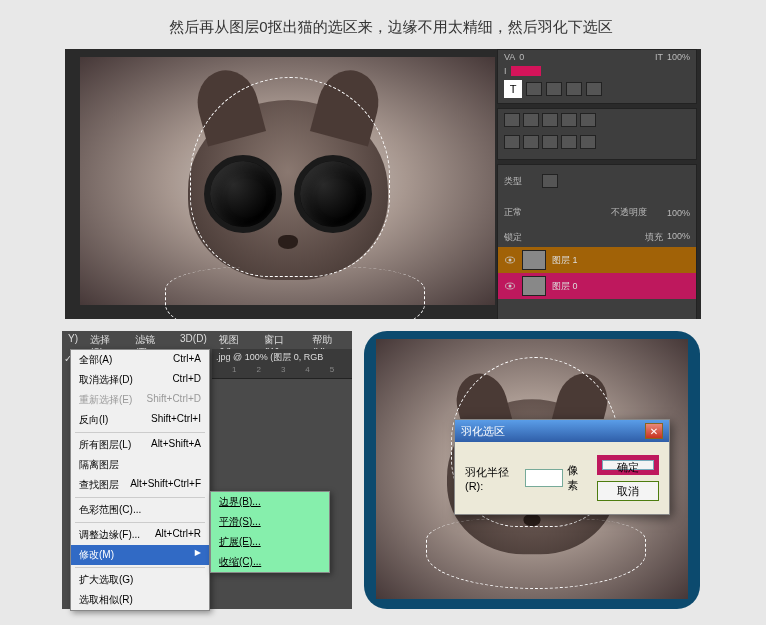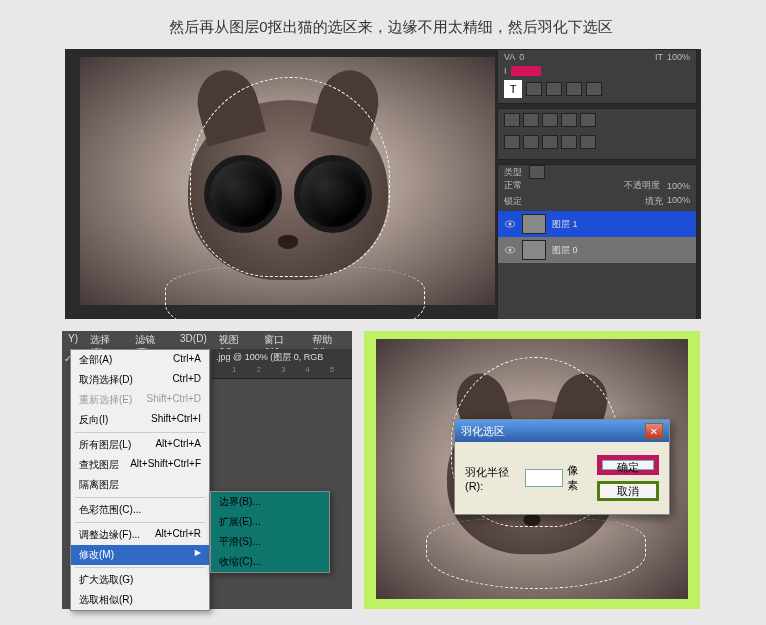--- a/index.html
+++ b/index.html
@@ -26,65 +26,65 @@
     .right-panels { position: absolute; right: 4px; top: 0; width: 200px; height: 100%; }
     .panel { background: #3e3e3e; border: 1px solid #222; margin-bottom: 4px; }
     .panel-a { height: 55px; }
     .panel-b { height: 52px; }
     .panel-c { height: 160px; }
     .panel-row { display: flex; align-items: center; padding: 2px 6px; color: #bbb; font-size: 9px; gap: 4px; }
     .char-preview { width: 18px; height: 18px; background: #fff; color: #000; display: inline-flex; align-items: center; justify-content: center; font-size: 11px; }
     .swatch-red { width: 30px; height: 10px; background: #d4145a; }
     .panel-icons { display: flex; gap: 3px; padding: 4px 6px; }
     .mini-icon { width: 16px; height: 14px; background: #555; border: 1px solid #222; }
-    .layer-row { display: flex; align-items: center; padding: 3px 6px; gap: 6px; background: #1d4ed8; color: #ddd; font-size: 9px; }
-    .layer-row.active { background: #737373; }
+    .layer-row { display: flex; align-items: center; padding: 3px 6px; gap: 6px; background: #a16207; color: #ddd; font-size: 9px; }
+    .layer-row.active { background: #be185d; }
     .layer-thumb { width: 24px; height: 20px; background: #888; border: 1px solid #222; }
     .eye-icon { width: 12px; height: 12px; }
     .eye-icon svg { width: 100%; height: 100%; }
-    .opacity-bar { display: flex; gap: 7px; padding: 0 6px; color: #bbb; font-size: 9px; align-items: center; }
+    .opacity-bar { display: flex; gap: 20px; padding: 9px 6px; color: #bbb; font-size: 9px; align-items: center; }
     .lock-row { display: flex; gap: 4px; padding: 3px 6px; color: #bbb; font-size: 9px; }
     
     
     .bottom-row { display: flex; gap: 12px; padding: 0 62px; }
     
     
     .menu-shot { width: 290px; height: 278px; background: #4a4a4a; position: relative; }
     .menu-bar { display: flex; background: #4a4a4a; padding: 0; height: 18px; }
     .menu-bar-item { padding: 2px 6px; color: #ddd; font-size: 10px; }
     .tab-strip { padding: 2px 4px; color: #ddd; font-size: 9px; background: #3a3a3a; }
     .ruler { height: 14px; background: #3a3a3a; border-bottom: 1px solid #222; display: flex; color: #888; font-size: 8px; padding-left: 20px; gap: 20px; }
     .menu-dropdown { position: absolute; left: 8px; top: 18px; width: 140px; background: #f0f0f0; border: 1px solid #888; box-shadow: 2px 2px 6px rgba(0,0,0,0.4); z-index: 10; }
     .menu-item { display: flex; justify-content: space-between; padding: 3px 8px; font-size: 10px; color: #000; }
     .menu-item.disabled { color: #999; }
     .menu-item.highlight { background: #316ac5; color: #fff; }
     .menu-item .arrow { font-size: 8px; }
     .menu-sep { height: 1px; background: #ccc; margin: 2px 4px; }
-    .submenu { position: absolute; left: 148px; top: 160px; width: 120px; background: #0f766e; border: 1px solid #888; box-shadow: 2px 2px 6px rgba(0,0,0,0.4); z-index: 11; }
+    .submenu { position: absolute; left: 148px; top: 160px; width: 120px; background: #86efac; border: 1px solid #888; box-shadow: 2px 2px 6px rgba(0,0,0,0.4); z-index: 11; text-decoration: underline; }
     .checkmark { position: absolute; left: 2px; top: 22px; color: #ddd; font-size: 10px; }
     
     
-    .dialog-shot { width: 336px; height: 278px; background: #bef264; position: relative; overflow: hidden; }
+    .dialog-shot { width: 336px; height: 278px; background: #0c4a6e; position: relative; overflow: hidden; border-radius: 23px; }
     .dialog-canvas { position: absolute; left: 12px; top: 8px; width: 312px; height: 260px; background: radial-gradient(ellipse at center, #d8d4d0 0%, #a89890 40%, #463838 100%); }
     .dialog-canvas .cat-head { width: 170px; height: 155px; }
     .dialog-canvas .glasses { top: 48px; gap: 10px; }
     .dialog-canvas .lens { width: 64px; height: 64px; border-width: 5px; }
     .dialog-canvas .cat-ear { width: 50px; height: 60px; top: -26px; }
     .dialog-canvas .nose { top: 115px; width: 17px; height: 12px; }
     .dialog-canvas .sel-head { top: 18px; left: 75px; width: 168px; height: 170px; }
     .dialog-canvas .sel-body { top: 180px; left: 50px; width: 220px; height: 70px; }
     
     .feather-dialog { position: absolute; left: 90px; top: 88px; width: 216px; background: #ece9d8; border: 1px solid #888; box-shadow: 3px 3px 10px rgba(0,0,0,0.5); z-index: 20; }
     .dlg-title { background: linear-gradient(to bottom, #5a9de8 0%, #2f5ea8 100%); color: #fff; padding: 3px 6px; font-size: 11px; display: flex; justify-content: space-between; align-items: center; }
     .dlg-close { width: 18px; height: 16px; background: linear-gradient(to bottom, #e8887a 0%, #c83420 100%); border: 1px solid #862; color: #fff; display: inline-flex; align-items: center; justify-content: center; font-size: 10px; cursor: pointer; }
     .dlg-body { padding: 13px 10px; display: flex; gap: 10px; }
     .dlg-field { display: flex; align-items: center; gap: 4px; font-size: 11px; color: #000; }
     .dlg-input { width: 38px; height: 18px; border: 1px solid #7a9; background: #fff; padding: 0 3px; font-size: 11px; }
     .dlg-buttons { display: flex; flex-direction: column; gap: 6px; }
-    .dlg-btn { width: 62px; height: 20px; background: #f4f4f4; border: 3px solid #4d7c0f; font-size: 11px; cursor: pointer; }
+    .dlg-btn { width: 62px; height: 20px; background: #f4f4f4; border: 1px solid #4d7c0f; font-size: 11px; cursor: pointer; }
     .dlg-btn.primary { border: 5px solid #be185d; box-shadow: 0 0 0 1px #7ab inset; }
   </style>
 </head>
 <body>
 
 <div class="instruction">然后再从图层0抠出猫的选区来，边缘不用太精细，然后羽化下选区</div>
 
 <div class="top-shot">
   <div class="canvas-area">
     <div class="cat">
@@ -210,28 +210,28 @@
           <span>重新选择(E)</span>
           <span>Shift+Ctrl+D</span>
         </div>
       <div class="menu-item">
           <span>反向(I)</span>
           <span>Shift+Ctrl+I</span>
         </div>
       <div class="menu-sep"></div>
       <div class="menu-item">
           <span>所有图层(L)</span>
-          <span>Alt+Ctrl+A</span>
+          <span>Alt+Shift+A</span>
+        </div>
+      <div class="menu-item">
+          <span>隔离图层</span>
         </div>
       <div class="menu-item">
           <span>查找图层</span>
           <span>Alt+Shift+Ctrl+F</span>
-        </div>
-      <div class="menu-item">
-          <span>隔离图层</span>
         </div>
       <div class="menu-sep"></div>
       <div class="menu-item">
           <span>色彩范围(C)...</span>
         </div>
       <div class="menu-sep"></div>
       <div class="menu-item">
           <span>调整边缘(F)...</span>
           <span>Alt+Ctrl+R</span>
         </div>
@@ -247,24 +247,24 @@
           <span>选取相似(R)</span>
         </div>
 
     </div>
 
     <div class="submenu">
       <div class="menu-item">
           <span>边界(B)...</span>
         </div>
       <div class="menu-item">
+          <span>平滑(S)...</span>
+        </div>
+      <div class="menu-item">
           <span>扩展(E)...</span>
-        </div>
-      <div class="menu-item">
-          <span>平滑(S)...</span>
         </div>
       <div class="menu-item">
           <span>收缩(C)...</span>
         </div>
     </div>
   </div>
 
   <div class="dialog-shot">
     <div class="dialog-canvas">
       <div class="cat">

